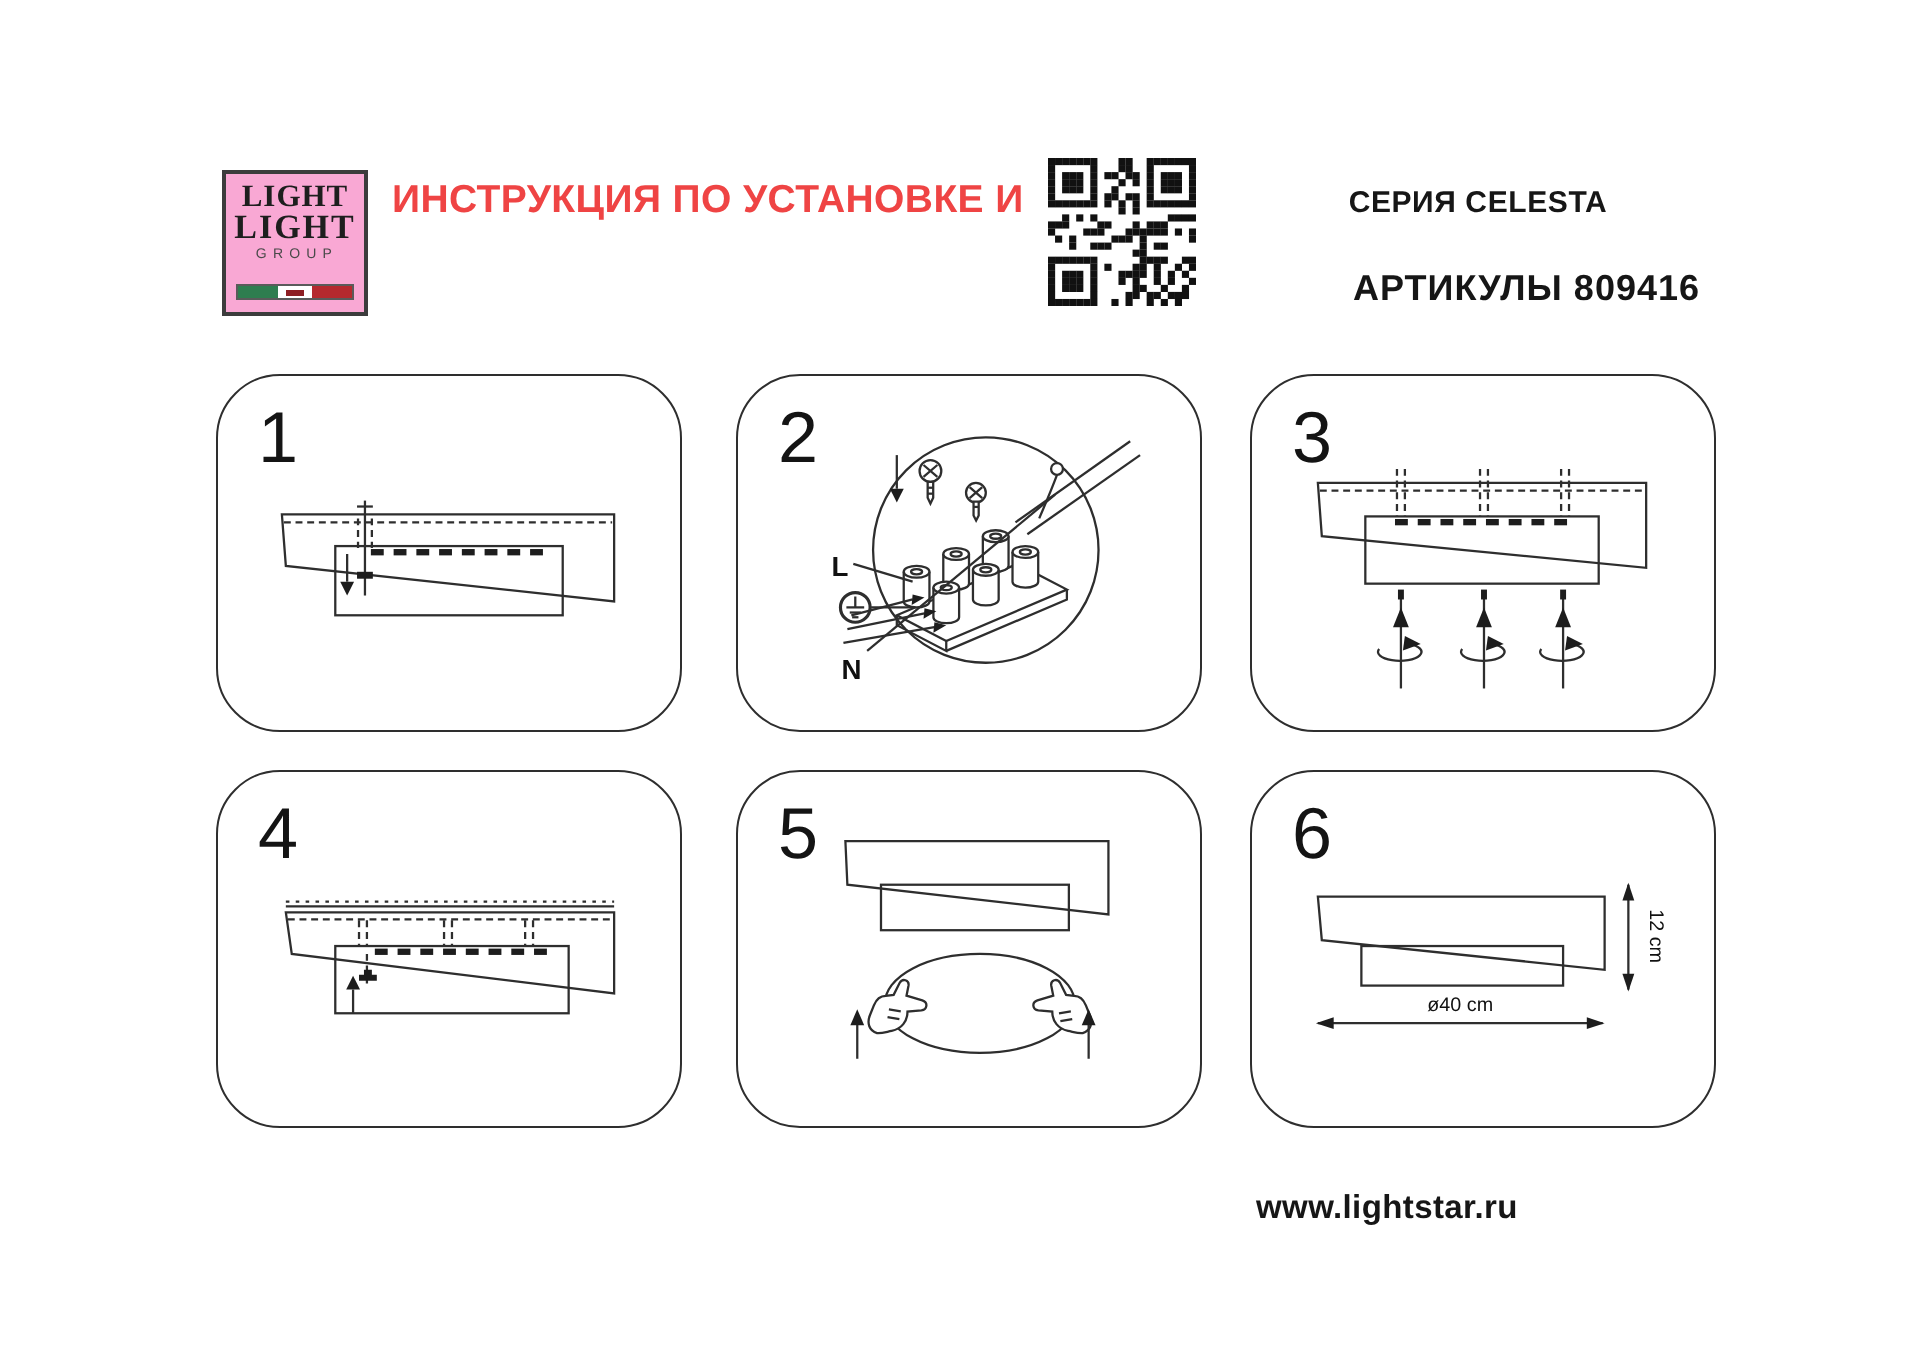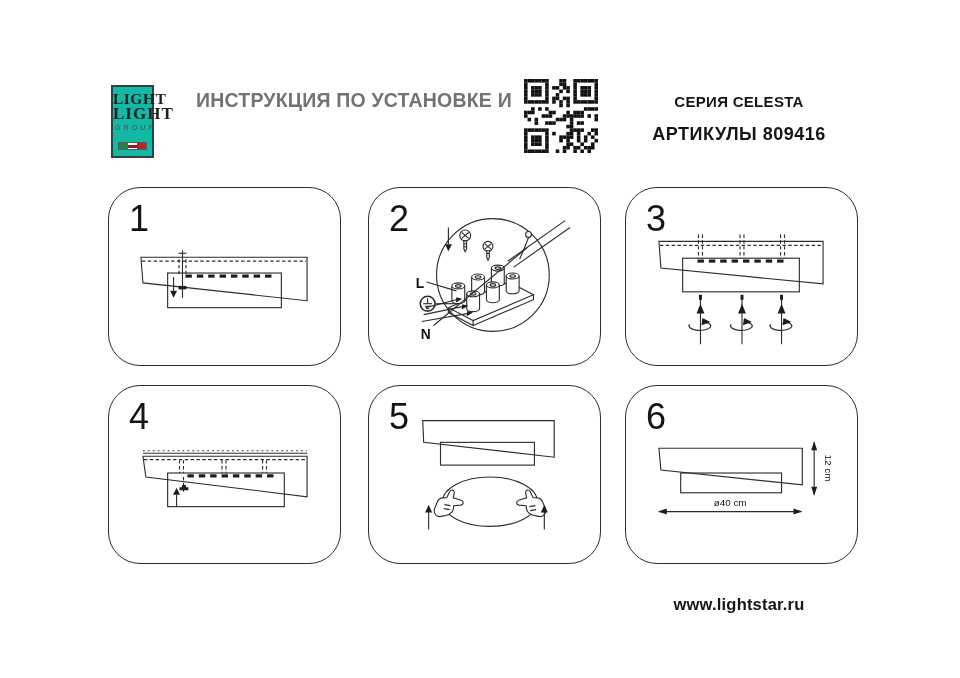--- a/index.html
+++ b/index.html
@@ -1,58 +1,58 @@
 <!DOCTYPE html>
 <html><head>
 <meta charset="utf-8">
 <style>
   html,body{margin:0;padding:0;background:#fff;}
   .page{position:relative;width:960px;height:678px;background:#ffffff;overflow:hidden;
         font-family:"Liberation Sans",sans-serif;color:#1b1b1b;}
 
   
-  .logo-box{position:absolute;left:111px;top:85px;width:43px;height:73px;
-            border:2px solid #3c3c3c;box-sizing:border-box;text-align:center;background:#14b8a6;}
+  .logo-box{position:absolute;left:111px;top:85px;width:73px;height:73px;
+            border:2px solid #3c3c3c;box-sizing:border-box;text-align:center;background:#f9a8d4;}
   .logo-light{margin-top:5px;font-family:"Liberation Serif",serif;font-weight:bold;
               font-size:15.5px;line-height:14px;letter-spacing:.5px;color:#1e1e1e;}
   .logo-star{font-family:"Liberation Serif",serif;font-weight:bold;
              font-size:17px;line-height:16px;letter-spacing:1px;color:#1e1e1e;}
   .logo-group{font-size:7px;line-height:9px;letter-spacing:3.1px;color:#4a4a4a;margin-top:1px;text-indent:2px;}
   .logo-flag{position:absolute;left:5px;right:5px;bottom:6px;height:8px;
              border:1px solid #5a5a5a;display:flex;box-sizing:border-box;background:#fff;}
   .flag-g{flex:1.1;background:#2e7d4f;}
   .flag-w{flex:1;background:#ffffff;position:relative;}
   .flag-w i{position:absolute;left:50%;top:50%;width:9px;height:3px;margin:-1.5px 0 0 -4.5px;background:#8e1f24;}
   .flag-r{flex:1.1;background:#b5292e;}
 
   .title{position:absolute;left:196px;top:89px;font-size:19.5px;font-weight:bold;
-         line-height:23.5px;letter-spacing:.2px;color:#737373;text-align:center;}
+         line-height:23.5px;letter-spacing:.2px;color:#ef4444;text-align:center;}
   .qr{position:absolute;left:524px;top:79px;width:74px;height:74px;}
   .series-block{position:absolute;left:628px;top:93px;width:222px;text-align:center;}
   .series-line1{font-size:15px;font-weight:bold;letter-spacing:.3px;color:#161616;}
-  .series-line2{font-size:18px;font-weight:bold;letter-spacing:.5px;margin-top:14px;color:#161616;}
+  .series-line2{font-size:18px;font-weight:bold;letter-spacing:.5px;margin-top:24px;color:#161616;text-align:right;}
 
   
   .panel{position:absolute;width:233px;height:179px;border:1.6px solid #2e2e2e;
          border-radius:32px;box-sizing:border-box;background:#fff;}
   .p1{left:108px;top:187px;} .p2{left:368px;top:187px;} .p3{left:625px;top:187px;}
   .p4{left:108px;top:385px;} .p5{left:368px;top:385px;} .p6{left:625px;top:385px;}
   .num{position:absolute;left:20px;top:12px;font-size:36px;line-height:38px;
        font-weight:400;color:#141414;}
   .draw{position:absolute;left:0;top:0;width:100%;height:100%;}
   .draw path,.draw line,.draw rect,.draw ellipse,.draw circle,.draw polyline{
        stroke:#2e2e2e;fill:none;stroke-width:1.15;}
   .draw .blk{fill:#1d1d1d;stroke:none;}
   .draw .wfill{fill:#ffffff;}
   .draw .dsh{stroke-dasharray:3.5 2.4;}
   .draw .thk{stroke-width:1.6;}
   .draw text{stroke:none;fill:#111;font-family:"Liberation Sans",sans-serif;}
 
   
-  .website{position:absolute;left:628px;top:595px;width:222px;text-align:center;
+  .website{position:absolute;left:628px;top:595px;width:222px;text-align:left;
            font-size:16.5px;font-weight:bold;letter-spacing:.2px;color:#161616;}
 </style>
 </head>
 <body>
 
 <div class="page">
 
   <div class="logo-box">
     <div class="logo-light">LIGHT</div>
     <div class="logo-star">LIGHT</div>

